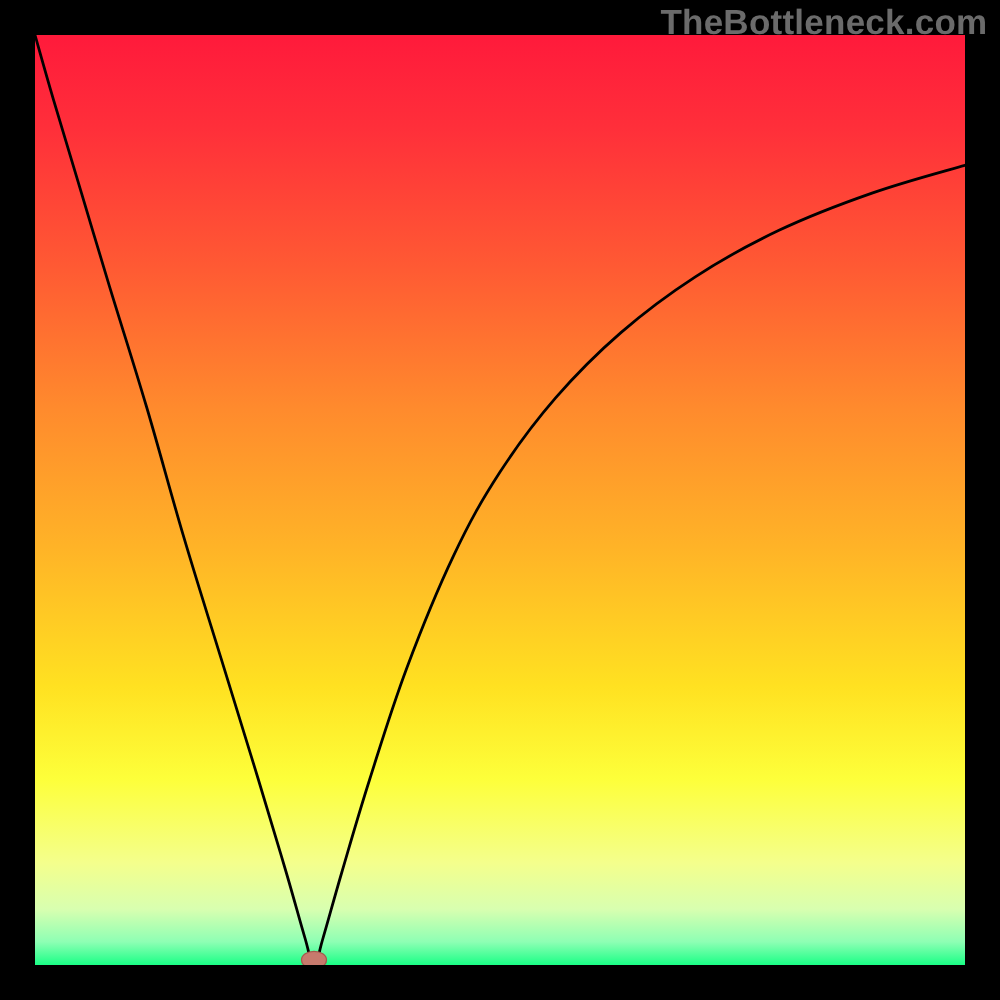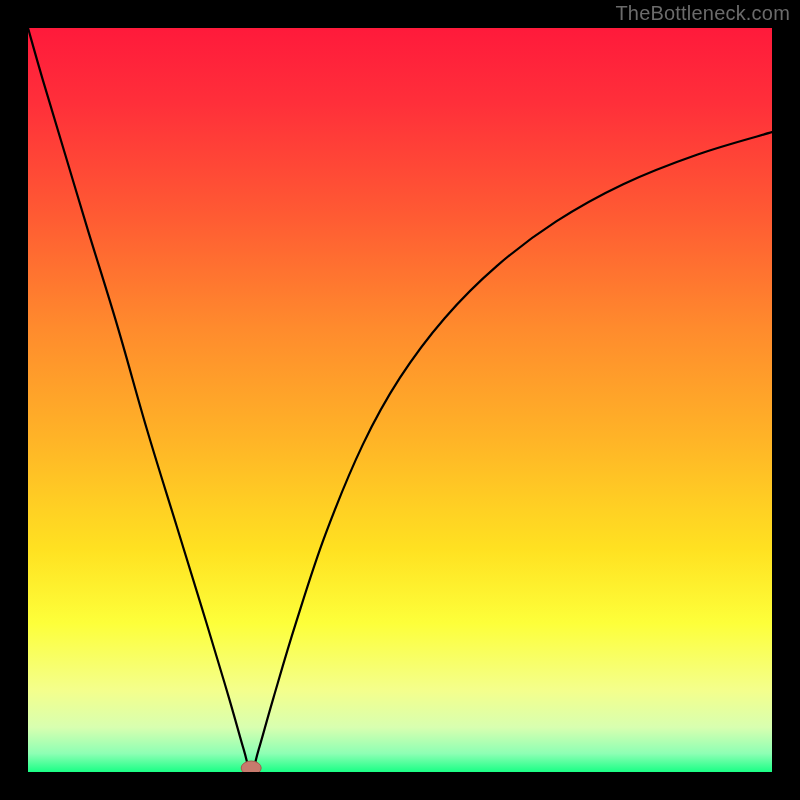--- a/index.html
+++ b/index.html
@@ -30,22 +30,22 @@
     display: block;
     position: absolute;
     left: 0;
     top: 0;
   }
   .watermark {
     position: absolute;
     top: 2px;
     right: 10px;
     color: #6b6b6b;
-    font-size: 20px;
-    font-weight: 400;
+    font-size: 28px;
+    font-weight: 700;
     letter-spacing: 0.2px;
   }
 </style>
 </head>
 <body>
 
 <div class="frame">
   <div class="plot-area">
     <svg viewBox="0 0 744 744" width="744" height="744">
       <defs>

